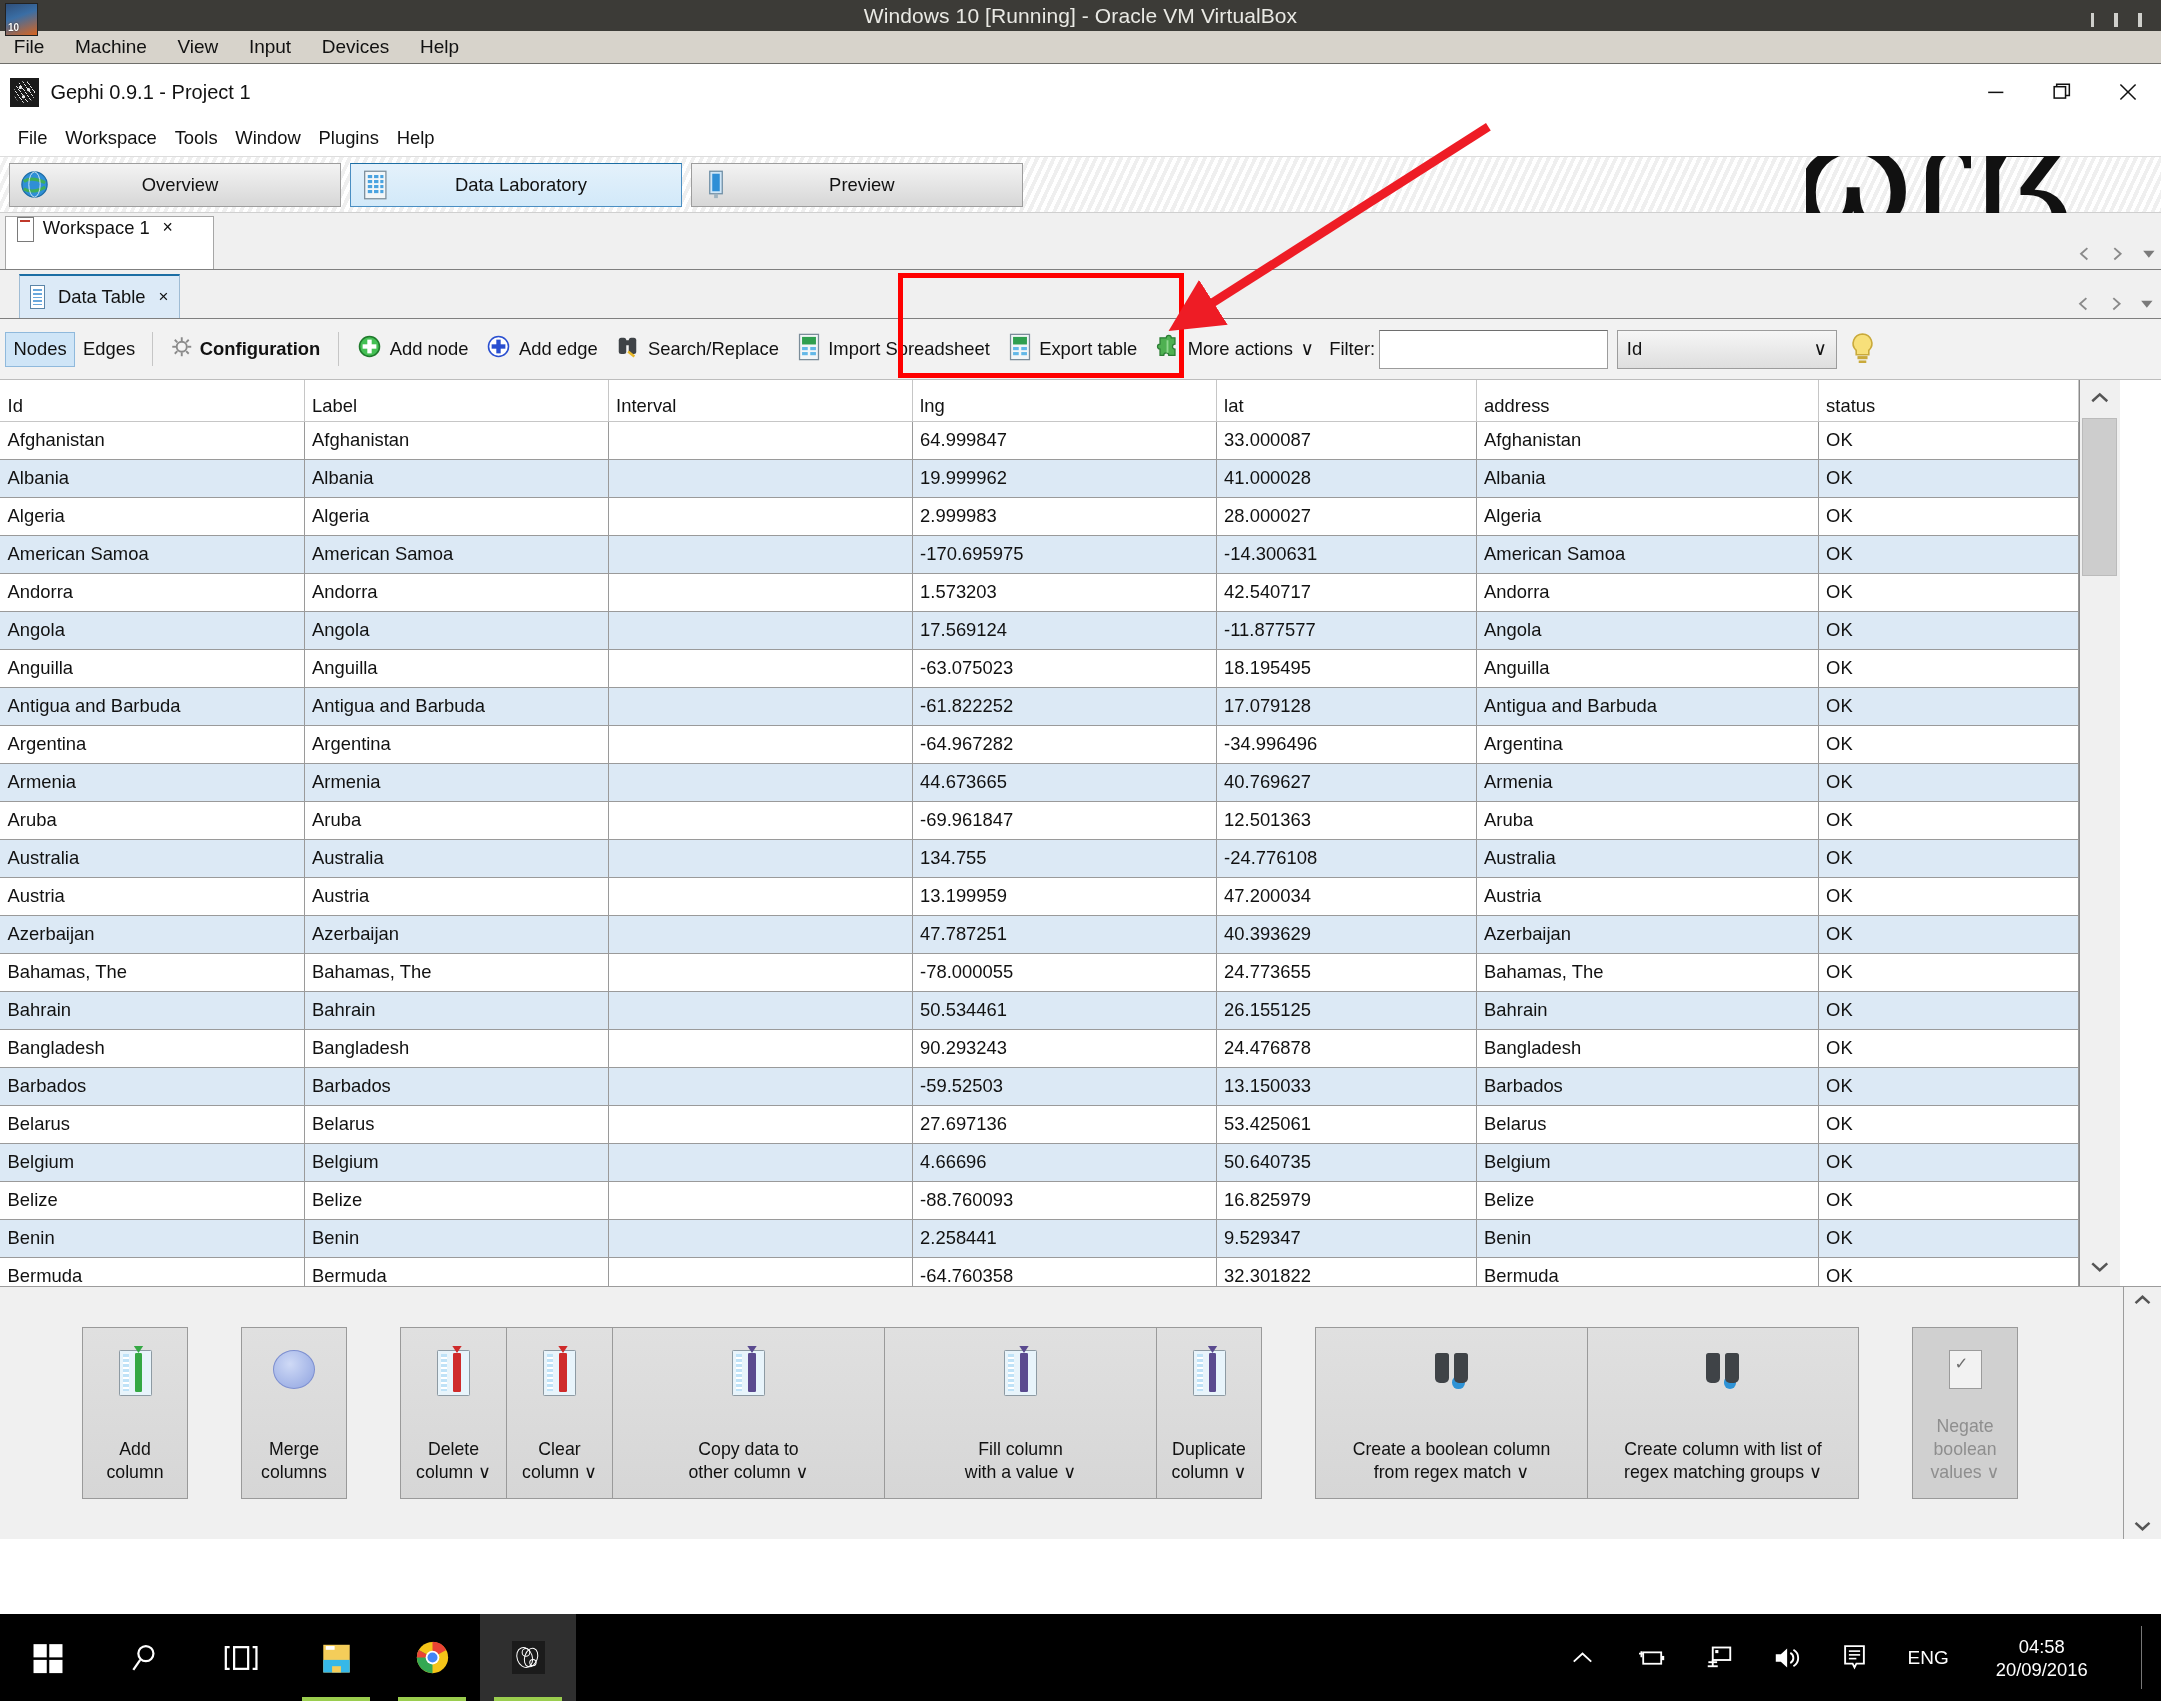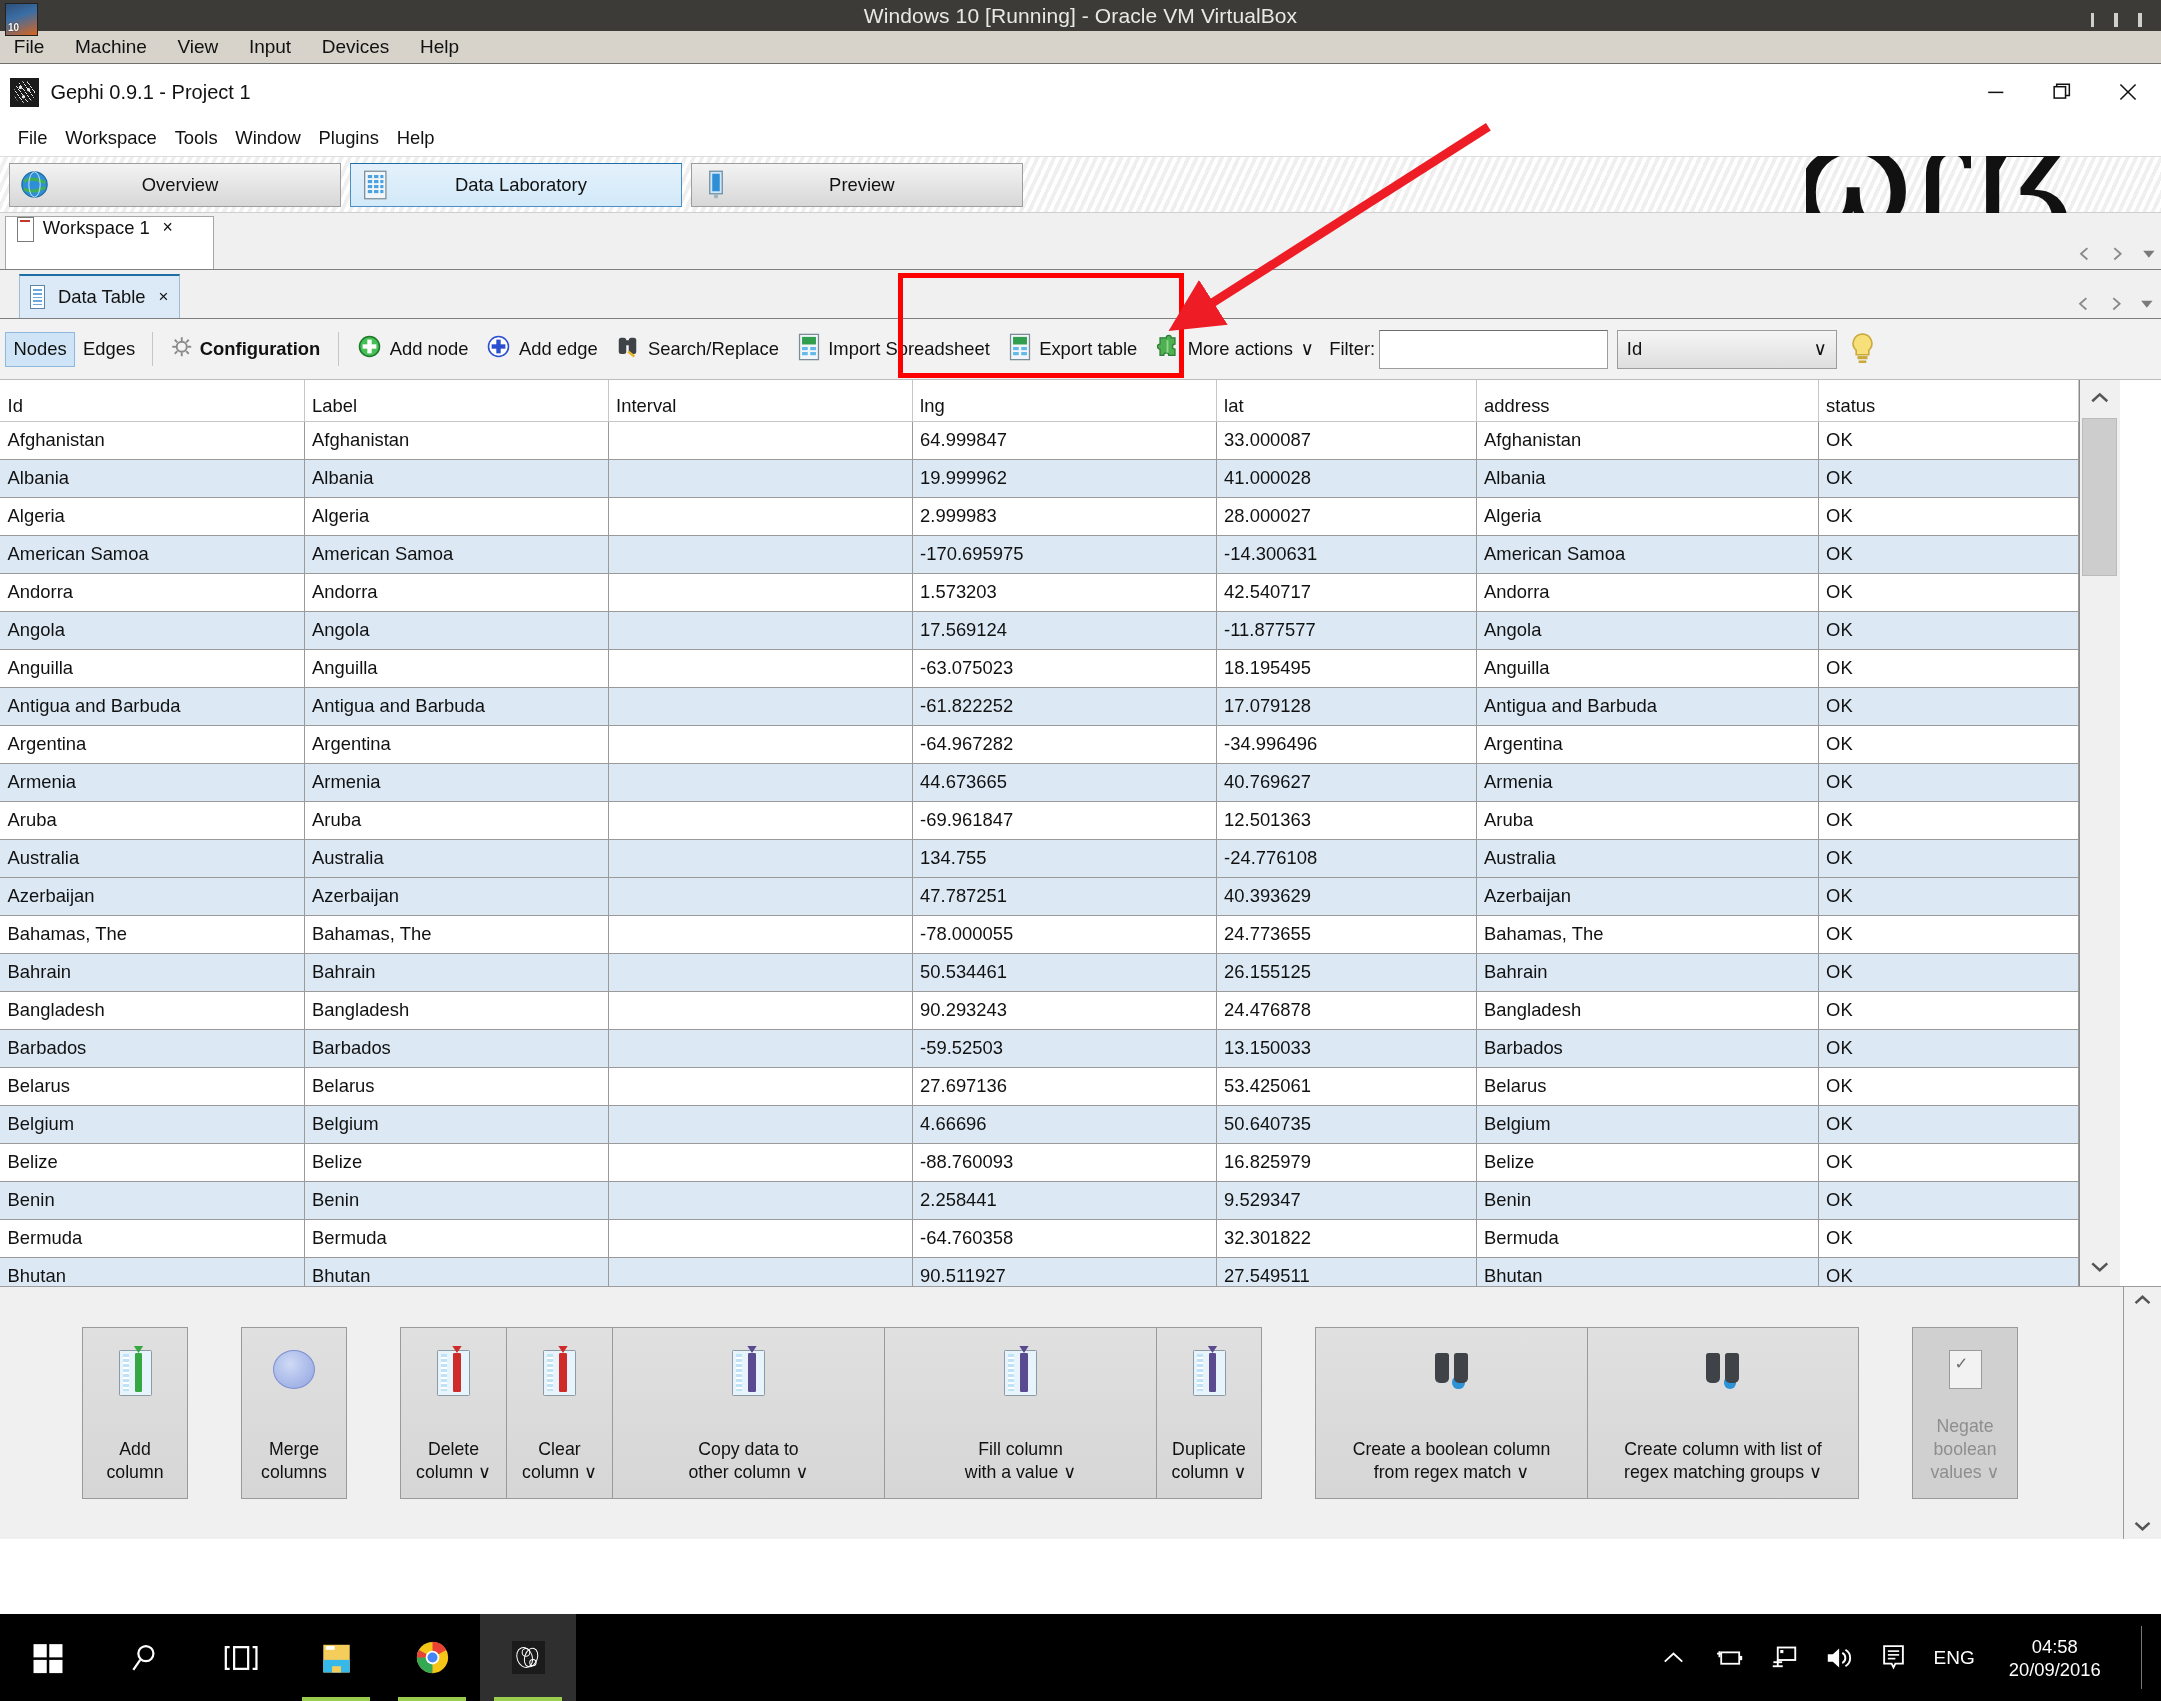--- a/index.html
+++ b/index.html
@@ -242,21 +242,21 @@
   }
 
   
   #taskbar{
     position:absolute; left:0; bottom:0; width:2161px; height:87px; background:#000;
     display:flex; align-items:center;
   }
   .tb-btn{ width:96px; height:87px; display:flex; align-items:center; justify-content:center; position:relative;}
   .tb-btn.activeapp{ background:#2f2f2f; }
   .tb-btn .underline{ position:absolute; bottom:0; left:14px; right:14px; height:3.8px; background:#9acd4e;}
-  #tray{ margin-left:auto; display:flex; align-items:center; gap:25px; padding-right:12.7px; color:#fff;}
+  #tray{ margin-left:auto; display:flex; align-items:center; gap:38px; padding-right:12.7px; color:#fff;}
   #tray .tr-ic{ display:flex; align-items:center; justify-content:center; width:30px; height:30px;}
   #tray-lang{ font-size:19px; color:#fff; }
   #clock{ text-align:center; color:#fff; line-height:1.25; padding-left:8.9px; padding-right:15px;}
   #clock .t{ font-size:18.4px; } #clock .d{ font-size:18.4px; }
   #tray-edge{ width:7.6px; height:63px; border-left:1.3px solid #777; }
 
   
   #arrow{ position:absolute; left:1153px; top:114px; pointer-events:none; }
 
   
@@ -647,20 +647,29 @@
             <td class="c5">Aruba</td>
             <td class="c6">OK</td>
           </tr>
           <tr class="even">
             <td class="c0">Australia</td>
             <td class="c1">Australia</td>
             <td class="c2"></td>
             <td class="c3">134.755</td>
             <td class="c4">-24.776108</td>
             <td class="c5">Australia</td>
+            <td class="c6">OK</td>
+          </tr>
+          <tr class="odd">
+            <td class="c0">Austria</td>
+            <td class="c1">Austria</td>
+            <td class="c2"></td>
+            <td class="c3">13.199959</td>
+            <td class="c4">47.200034</td>
+            <td class="c5">Austria</td>
             <td class="c6">OK</td>
           </tr>
           <tr class="even">
             <td class="c0">Azerbaijan</td>
             <td class="c1">Azerbaijan</td>
             <td class="c2"></td>
             <td class="c3">47.787251</td>
             <td class="c4">40.393629</td>
             <td class="c5">Azerbaijan</td>
             <td class="c6">OK</td>

